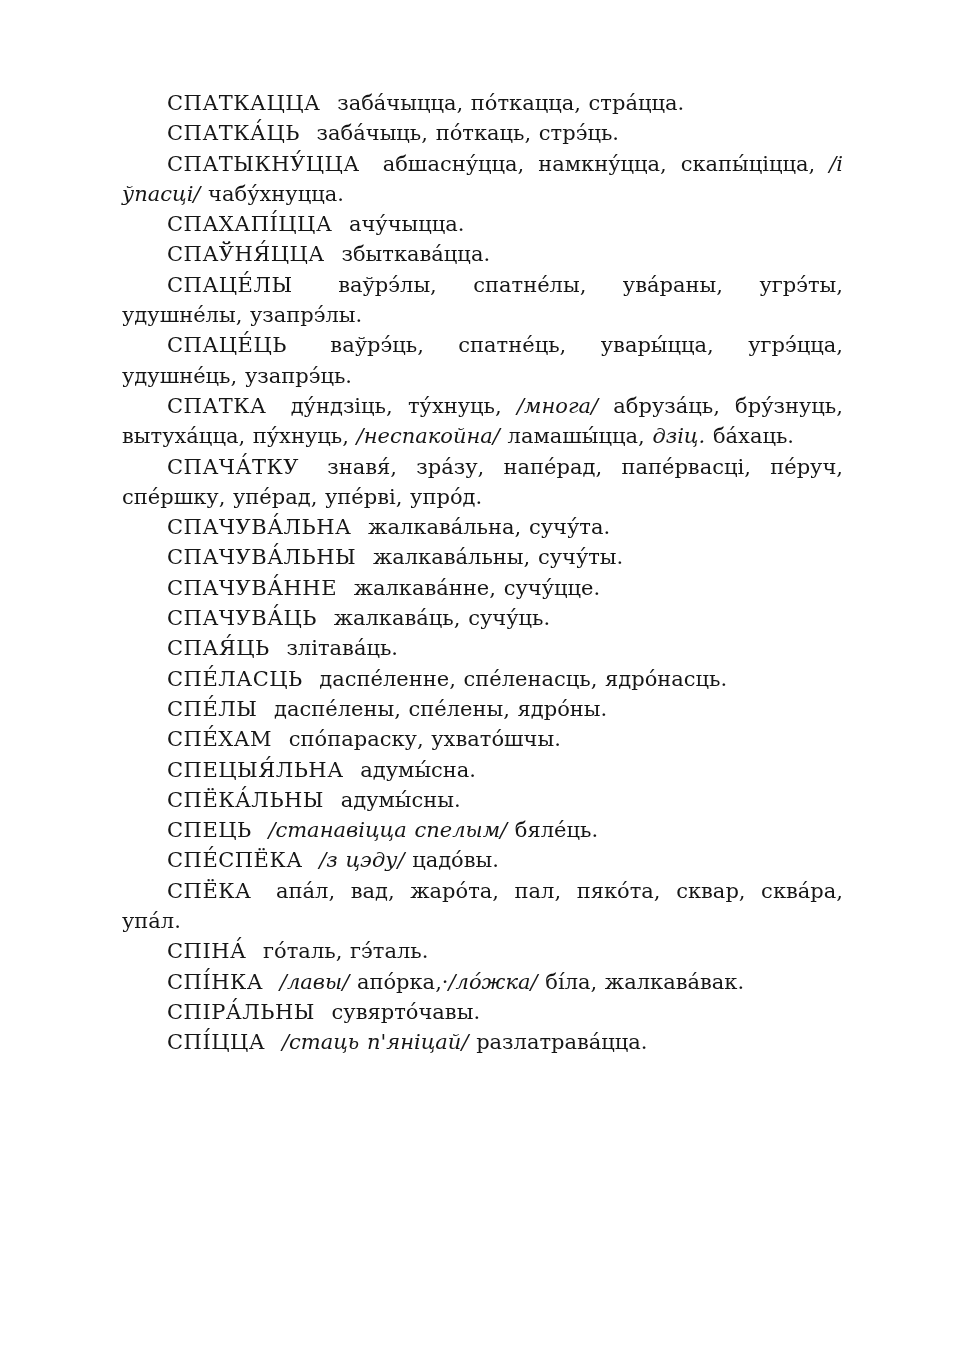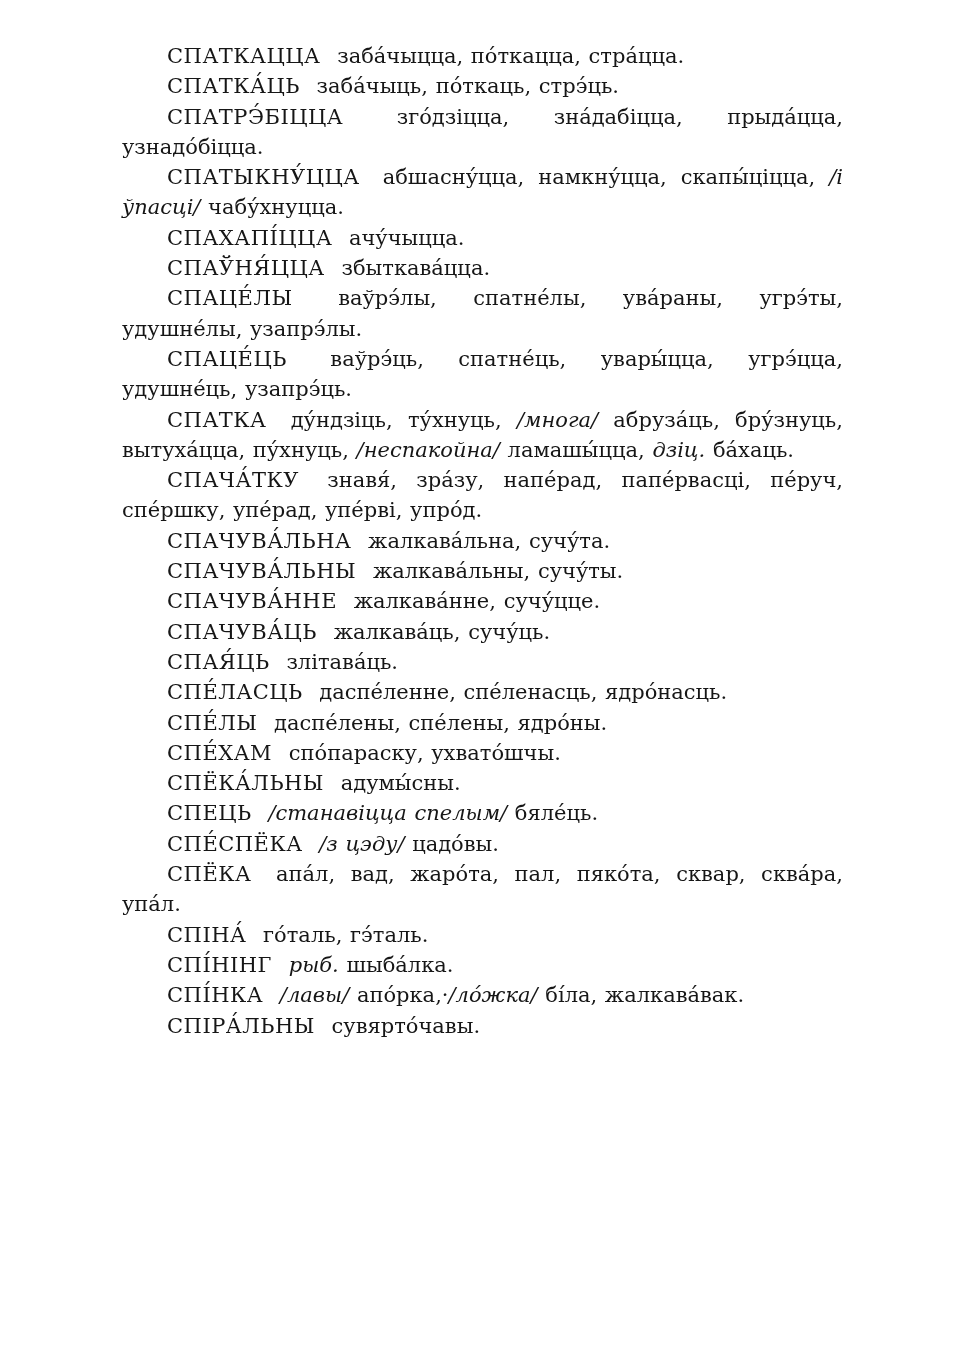--- a/index.html
+++ b/index.html
@@ -11,21 +11,21 @@
     width: 960px;
     height: 1355px;
     overflow: hidden;
     font-family: "DejaVu Serif", "Liberation Serif", serif;
     color: #161616;
   }
   .page {
     box-sizing: border-box;
     width: 960px;
     height: 1229px;
-    padding: 41px 117px 0 122px;
+    padding: 88px 117px 0 122px;
     background: #ffffff;
   }
   .entries {
     font-size: 21px;
     line-height: 30.3px;
   }
   p.entry {
     margin: 0;
     padding: 0;
     text-indent: 45px;
@@ -41,38 +41,38 @@
     font-style: italic;
   }
 </style>
 </head>
 <body>
 
 <div class="page">
   <div class="entries" style="color: rgb(22, 22, 22);">
       <p class="entry"><span class="hw">СПАТКАЦЦА</span> <span>заба́чыцца, по́ткацца, стра́цца.</span></p>
       <p class="entry"><span class="hw">СПАТКА́ЦЬ</span> <span>заба́чыць, по́ткаць, стрэ́ць.</span></p>
-      <p class="entry"><span class="hw">СПАТРЭ́БІЦЦА</span> <span>зго́дзіцца, зна́дабіцца, прыда́цца, узнадо́біцца.</span></p>
       <p class="entry"><span class="hw">СПАТЫКНУ́ЦЦА</span> <span>абшасну́цца, намкну́цца, скапы́ціцца, </span><i>/і ўпасці/</i><span> чабу́хнуцца.</span></p>
       <p class="entry"><span class="hw">СПАХАПІ́ЦЦА</span> <span>ачу́чыцца.</span></p>
       <p class="entry"><span class="hw">СПАЎНЯ́ЦЦА</span> <span>збыткава́цца.</span></p>
       <p class="entry"><span class="hw">СПАЦЕ́ЛЫ</span> <span>ваўрэ́лы, спатне́лы, ува́раны, угрэ́ты, удушне́лы, узапрэ́лы.</span></p>
       <p class="entry"><span class="hw">СПАЦЕ́ЦЬ</span> <span>ваўрэ́ць, спатне́ць, увары́цца, угрэ́цца, удушне́ць, узапрэ́ць.</span></p>
       <p class="entry"><span class="hw">СПАТКА</span> <span>ду́ндзіць, ту́хнуць, </span><i>/многа/</i><span> абруза́ць, бру́знуць, вытуха́цца, пу́хнуць, </span><i>/неспакойна/</i><span> ламашы́цца, </span><i>дзіц.</i><span> ба́хаць.</span></p>
       <p class="entry"><span class="hw">СПАЧА́ТКУ</span> <span>знавя́, зра́зу, напе́рад, папе́рвасці, пе́руч, спе́ршку, упе́рад, упе́рві, упро́д.</span></p>
       <p class="entry"><span class="hw">СПАЧУВА́ЛЬНА</span> <span>жалкава́льна, сучу́та.</span></p>
       <p class="entry"><span class="hw">СПАЧУВА́ЛЬНЫ</span> <span>жалкава́льны, сучу́ты.</span></p>
       <p class="entry"><span class="hw">СПАЧУВА́ННЕ</span> <span>жалкава́нне, сучу́цце.</span></p>
       <p class="entry"><span class="hw">СПАЧУВА́ЦЬ</span> <span>жалкава́ць, сучу́ць.</span></p>
       <p class="entry"><span class="hw">СПАЯ́ЦЬ</span> <span>злітава́ць.</span></p>
       <p class="entry"><span class="hw">СПЕ́ЛАСЦЬ</span> <span>даспе́ленне, спе́ленасць, ядро́насць.</span></p>
       <p class="entry"><span class="hw">СПЕ́ЛЫ</span> <span>даспе́лены, спе́лены, ядро́ны.</span></p>
       <p class="entry"><span class="hw">СПЕ́ХАМ</span> <span>спо́параску, ухвато́шчы.</span></p>
+      <p class="entry"><span class="hw">СПЕЦЫЯ́ЛЬНА</span> <span>адумы́сна.</span></p>
       <p class="entry"><span class="hw">СПЁКА́ЛЬНЫ</span> <span>адумы́сны.</span></p>
       <p class="entry"><span class="hw">СПЕЦЬ</span> <i>/станавіцца спелым/</i><span> бяле́ць.</span></p>
       <p class="entry"><span class="hw">СПЕ́СПЁКА</span> <i>/з цэду/</i><span> цадо́вы.</span></p>
       <p class="entry"><span class="hw">СПЁКА</span> <span>апа́л, вад, жаро́та, пал, пяко́та, сквар, сква́ра, упа́л.</span></p>
       <p class="entry"><span class="hw">СПІНА́</span> <span>го́таль, гэ́таль.</span></p>
-      <p class="entry"><span class="hw">СПІ́НІНГ</span> <i>рыб.</i><span> шыба́лка.</span></p>
       <p class="entry"><span class="hw">СПІ́НКА</span> <i>/лавы/</i><span> апо́рка,·</span><i>/ло́жка/</i><span> бі́ла, жалкава́вак.</span></p>
       <p class="entry"><span class="hw">СПІРА́ЛЬНЫ</span> <span>сувярто́чавы.</span></p>
+      <p class="entry"><span class="hw">СПІ́ЦЦА</span> <i>/стаць п'яніцай/</i><span> разлатрава́цца.</span></p>
     </div>
 </div>
 
 </body></html>

